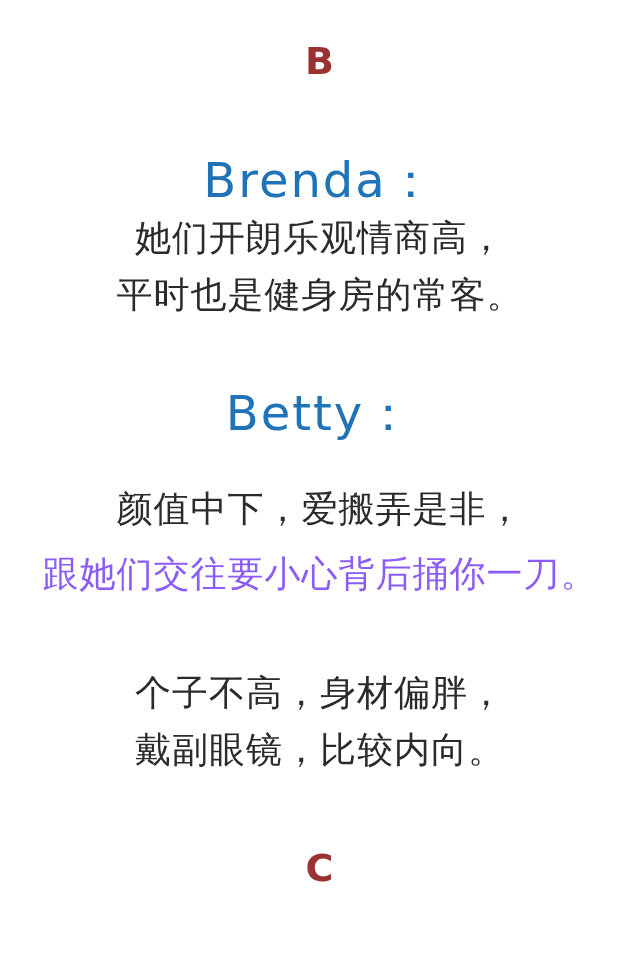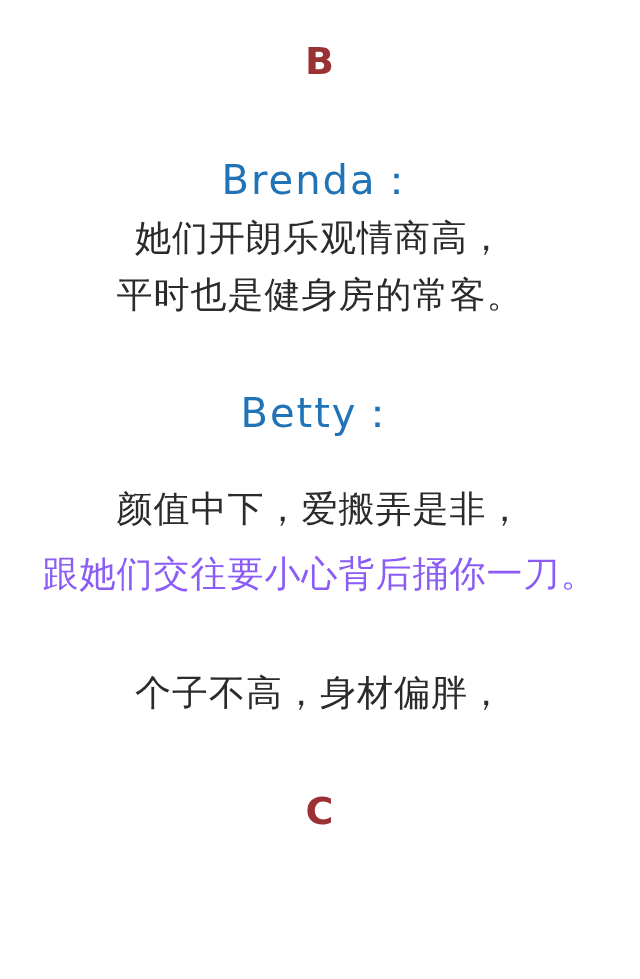--- a/index.html
+++ b/index.html
@@ -26,21 +26,21 @@
     height: 57px;
     letter-spacing: 1px;
   }
   .letter.top    { margin-bottom: 62px; }
   .letter.bottom { margin-top: 0; }
   .section {
     margin-bottom: 62px;
   }
   .name-heading {
     margin: 0;
-    font-size: 40px;
+    font-size: 48px;
     font-weight: normal;
     line-height: 57px;
     height: 57px;
     letter-spacing: 2px;
   }
   .body-line {
     margin: 0;
     font-size: 36px;
     line-height: 57px;
     height: 57px;
@@ -62,17 +62,18 @@
   </div>
 
   <div class="section">
     <h2 class="name-heading" style="color: rgb(33, 115, 184); margin-top: 28px;">Betty：</h2>
     <p class="body-line" style="color: rgb(43, 43, 43); margin-top: 38px;">颜值中下，爱搬弄是非，</p>
     <p class="body-line" style="color: #8b5cf6; margin-top: 8px;">跟她们交往要小心背后捅你一刀。</p>
   </div>
 
   <div class="section">
     <p class="body-line" style="color: rgb(43, 43, 43);">个子不高，身材偏胖，</p>
+    <p class="body-line" style="color: rgb(43, 43, 43);">戴副眼镜，比较内向。</p>
   </div>
 
   <div class="letter bottom" style="color: rgb(154, 49, 51);">C</div>
 
 </div>
 
 </body></html>

